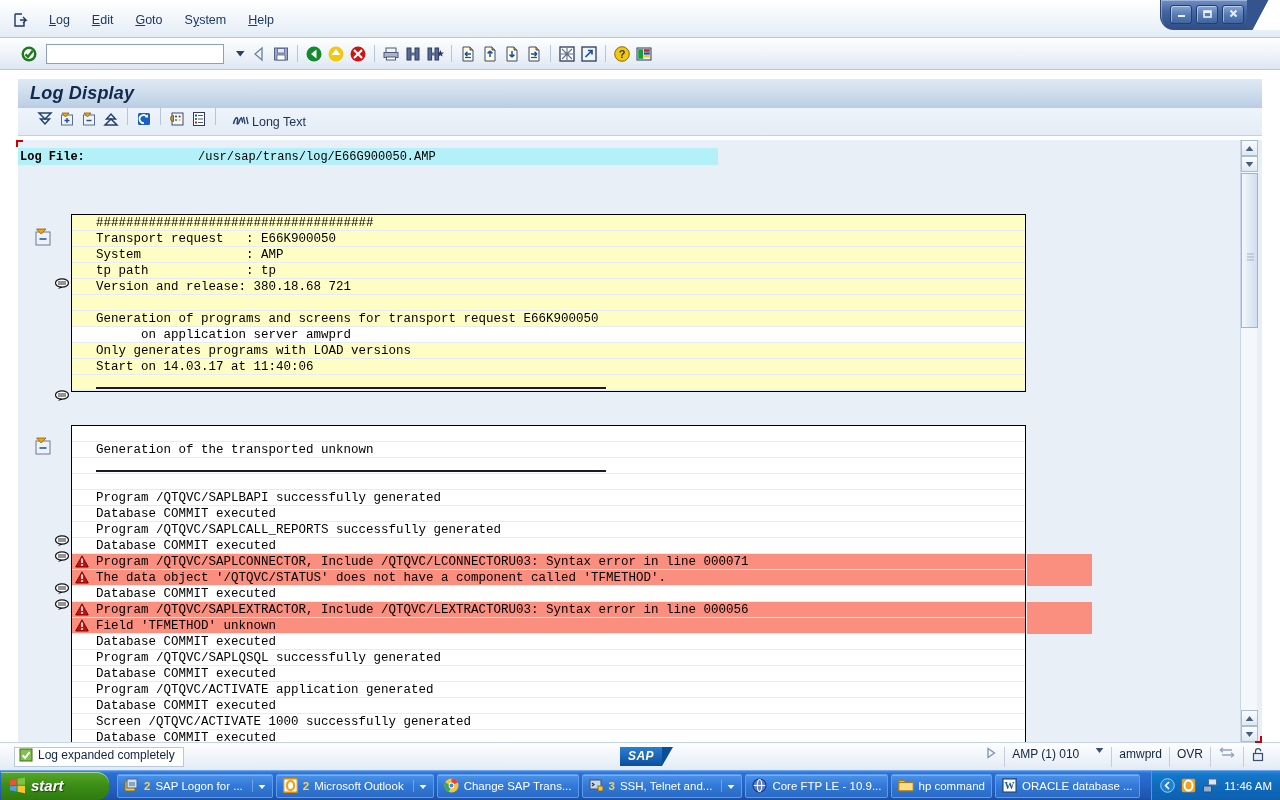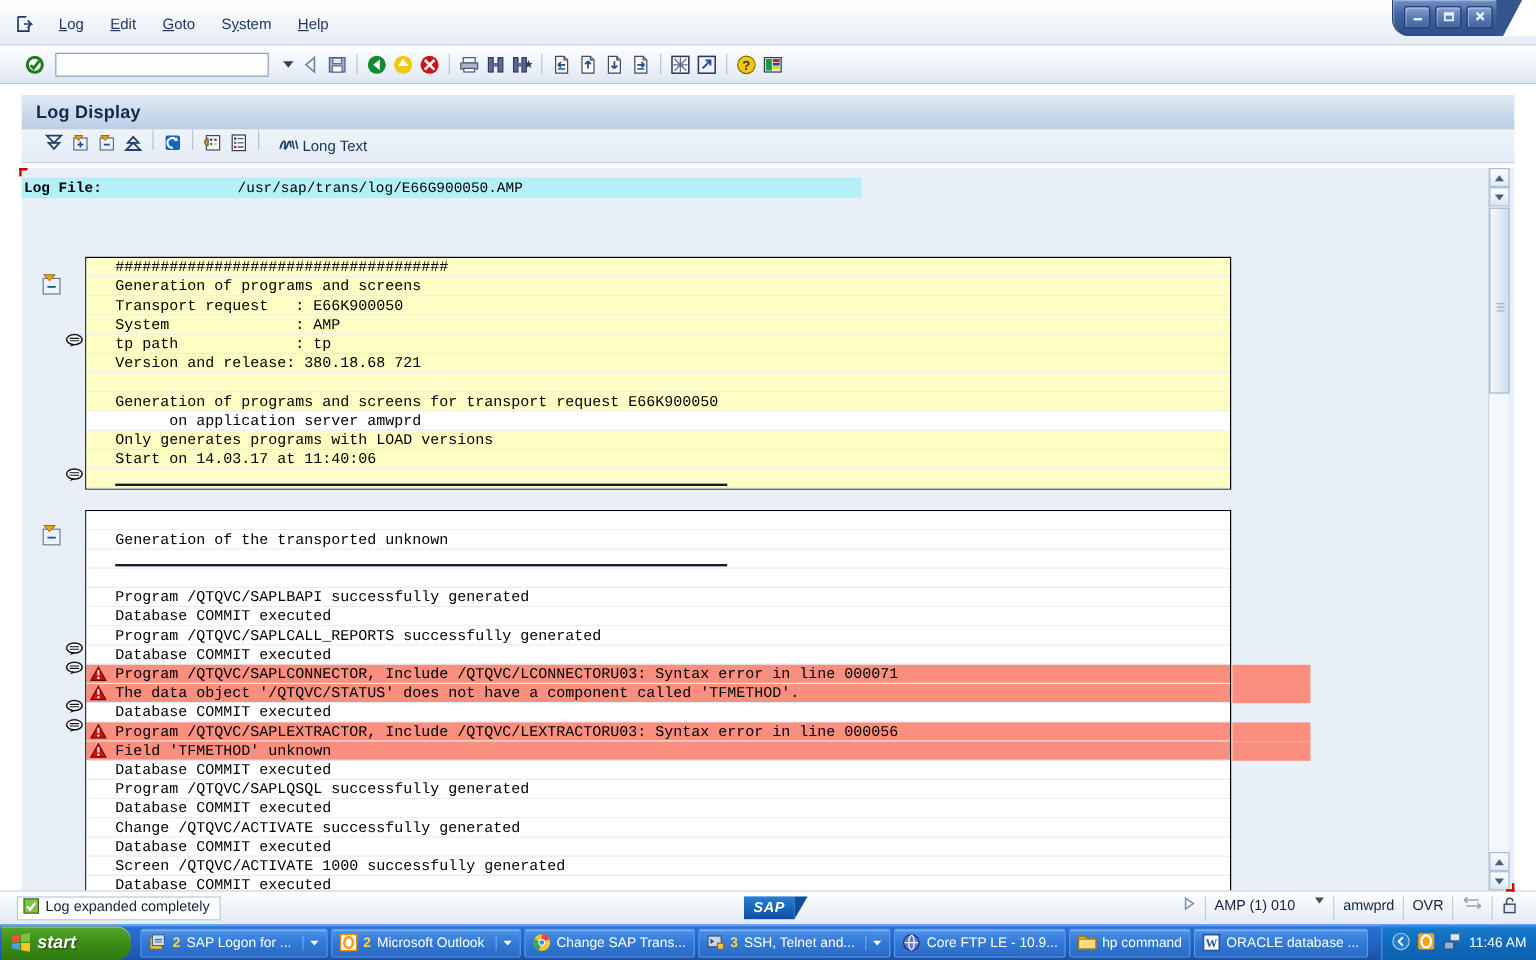--- a/index.html
+++ b/index.html
@@ -83,21 +83,21 @@
   }
 
   
   #screenpanel {
     position: absolute; left: 18px; top: 78px; width: 1244px; height: 30px;
     background: linear-gradient(to bottom, #dfe9f4 0%, #cddcec 52%, #b9cde3 100%);
     border-top: 1px solid #ffffff;
     display: flex; align-items: center; padding-left: 12px;
   }
   #screentitle {
-    font-size: 15px; font-weight: bold; color: #11294d;
+    font-size: 18px; font-weight: bold; font-style: italic; color: #11294d;
     letter-spacing: .2px;
   }
 
   
   #localtoolbar {
     position: absolute; left: 18px; top: 108px; width: 1244px; height: 28px;
     background: linear-gradient(to bottom, #eef4fa 0%, #e3ecf6 100%);
     border-bottom: 1px solid #c3d2e2;
     display: flex; padding-left: 16px;
   }
@@ -573,21 +573,20 @@
           <ellipse cx="8" cy="6" rx="6.5" ry="4.2" fill="#ffffff" stroke="#111111" stroke-width="1.2"></ellipse>
           <path d="M4 12 L6.5 9.6 L8.5 10.4 Z" fill="#111111"></path>
           <path d="M4 5 H12 M4 7 H12" stroke="#111111" stroke-width=".9"></path>
         </svg>
       </div>
     </div>
 
     <div id="logbody">
       <div class="logblock" id="block-0" style="top:42px;">
           <div class="logrow yellow"><span class="txt">#####################################</span></div>
-          <div class="logrow yellow"><span class="txt">Generation of programs and screens</span></div>
           <div class="logrow yellow"><span class="txt">Transport request   : E66K900050</span></div>
           <div class="logrow yellow"><span class="txt">System              : AMP</span></div>
           <div class="logrow yellow"><span class="txt">tp path             : tp</span></div>
           <div class="logrow yellow"><span class="txt">Version and release: 380.18.68 721</span></div>
           <div class="logrow yellow"><span class="txt"></span></div>
           <div class="logrow yellow"><span class="txt">Generation of programs and screens for transport request E66K900050</span></div>
           <div class="logrow white"><span class="txt">      on application server amwprd</span></div>
           <div class="logrow yellow"><span class="txt">Only generates programs with LOAD versions</span></div>
           <div class="logrow yellow"><span class="txt">Start on 14.03.17 at 11:40:06</span></div>
           <div class="logrow yellow"><span class="rule"></span><span class="txt"></span></div>
@@ -618,21 +617,21 @@
   <circle cx="7" cy="10" r="1" fill="#ffffff"></circle>
 </svg></span><span class="errband" style="width: 65px;"></span><span class="txt">Program /QTQVC/SAPLEXTRACTOR, Include /QTQVC/LEXTRACTORU03: Syntax error in line 000056</span></div>
           <div class="logrow error"><span class="err-icon"><svg width="14" height="13" viewBox="0 0 14 13">
   <path d="M7 .8 L13.3 12 H.7 Z" fill="#cc1111" stroke="#6d0000" stroke-width=".9"></path>
   <path d="M7 3.4 V8" stroke="#ffffff" stroke-width="1.6"></path>
   <circle cx="7" cy="10" r="1" fill="#ffffff"></circle>
 </svg></span><span class="errband" style="width: 65px;"></span><span class="txt">Field 'TFMETHOD' unknown</span></div>
           <div class="logrow white"><span class="txt">Database COMMIT executed</span></div>
           <div class="logrow white"><span class="txt">Program /QTQVC/SAPLQSQL successfully generated</span></div>
           <div class="logrow white"><span class="txt">Database COMMIT executed</span></div>
-          <div class="logrow white"><span class="txt">Change /QTQVC/ACTIVATE successfully generated</span></div>
+          <div class="logrow white"><span class="txt">Program /QTQVC/ACTIVATE application generated</span></div>
           <div class="logrow white"><span class="txt">Database COMMIT executed</span></div>
           <div class="logrow white"><span class="txt">Screen /QTQVC/ACTIVATE 1000 successfully generated</span></div>
           <div class="logrow white"><span class="txt">Database COMMIT executed</span></div>
         </div>
     </div>
   </div>
 
   <div class="vscroll" style="left:1222px; top:0; height:602px;">
     <div class="vs-btn" style="top:0;">
       <svg width="9" height="7" viewBox="0 0 9 7">

